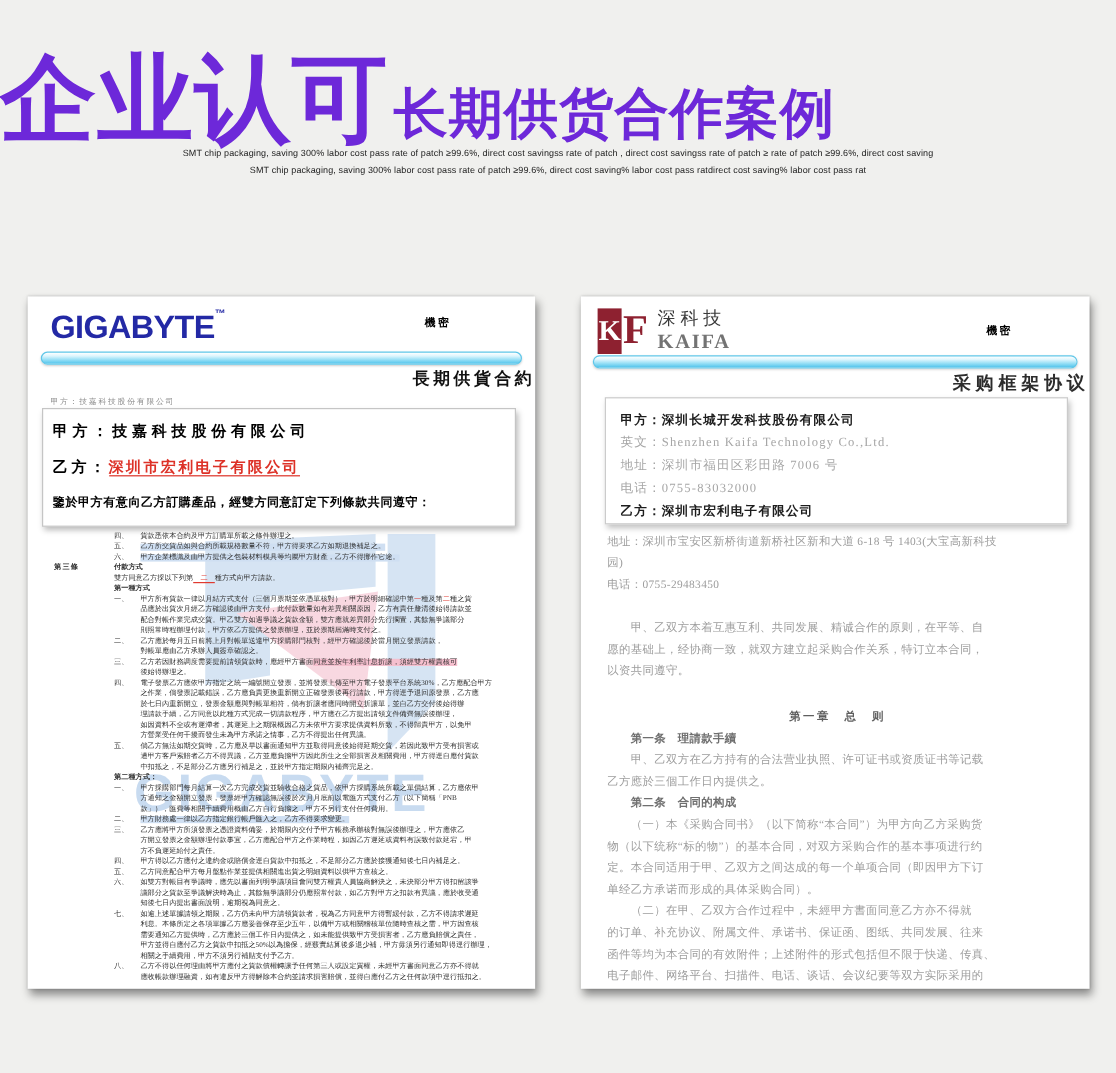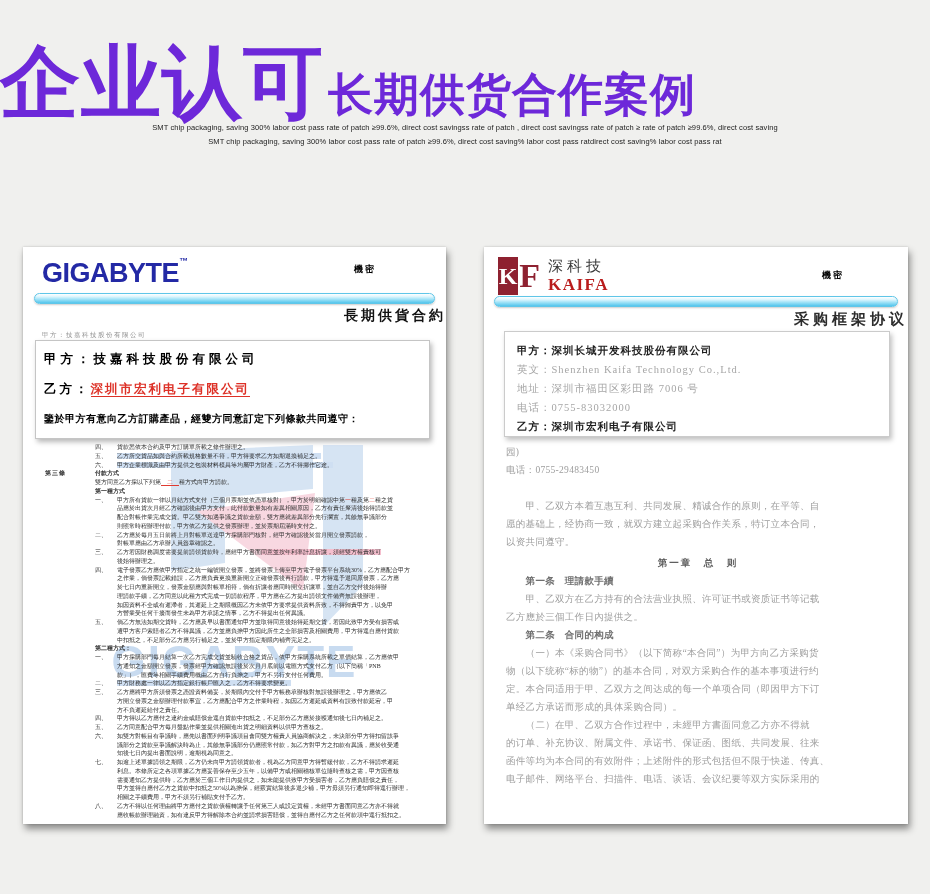--- a/index.html
+++ b/index.html
@@ -60,35 +60,35 @@
 
   
   .kf{position:absolute;left:14px;top:10px;display:flex;align-items:center;gap:8px;}
   .kf-mark{width:42px;height:38px;display:flex;align-items:stretch;}
   .kf-k{width:21px;background:#8e2130;color:#fff;font-weight:800;font-size:24px;display:flex;
         align-items:center;justify-content:center;font-family:"Liberation Serif",serif;}
   .kf-f{color:#8e2130;font-size:34px;line-height:38px;font-weight:800;margin-left:1px;
         font-family:"Liberation Serif",serif;}
   .kf-txt{display:flex;flex-direction:column;}
   .kf-cn{font-size:15px;color:#3a3a3a;letter-spacing:4px;line-height:1.15;}
-  .kf-en{font-size:17px;font-weight:700;letter-spacing:1.5px;color:#b91c1c;
+  .kf-en{font-size:17px;font-weight:700;letter-spacing:1.5px;color:#737373;
         font-family:"Liberation Serif",serif;}
 
   .tbox2{position:absolute;left:20px;top:84px;width:360px;height:86px;background:#fff;
         border:1px solid #cbcbcb;box-shadow:2px 3px 5px rgba(0,0,0,.25);padding:9px 12px;
         font-family:"Liberation Serif",serif;font-size:10.5px;letter-spacing:1px;filter:blur(.3px);}
   .tbox2 .row{line-height:19px;white-space:nowrap;overflow:hidden;}
   .tbox2 .muted{color:#a6a6a6;}
   .tbox2 .strong{color:#1d1d1d;font-weight:600;}
 
   .rbody{position:absolute;left:22px;top:196px;width:384px;font-size:9.5px;line-height:18px;
         color:#9d9d9d;font-family:"Liberation Serif",serif;filter:blur(.4px);letter-spacing:.3px;}
   .rrow{white-space:nowrap;overflow:hidden;height:18px;}
   .rrow.bold{color:#6f6f6f;font-weight:700;}
-  .rrow.center{text-align:center;color:#5f5f5f;font-weight:700;letter-spacing:2px;margin-top:3px;}
+  .rrow.center{text-align:center;color:#5f5f5f;font-weight:700;letter-spacing:2px;margin-top:20px;}
   .rrow.blank{height:18px;}
 </style>
 </head>
 <body>
 
 <div class="hdr">
   <span class="main">企业认可</span><span class="sub">长期供货合作案例</span>
 </div>
 <div class="tag tag1">SMT chip packaging, saving 300% labor cost   pass rate of patch ≥99.6%, direct cost savingss rate of patch  , direct cost savingss rate of patch ≥ rate of patch ≥99.6%, direct cost saving</div>
 <div class="tag tag2">SMT chip packaging, saving 300% labor cost   pass rate of patch ≥99.6%, direct cost saving% labor cost   pass ratdirect cost saving% labor cost   pass rat</div>
@@ -176,20 +176,21 @@
   <div class="doc-title" style="top:63px;font-size:15px;letter-spacing:4px;color:#2c2c2c;font-weight:600;">采购框架协议</div>
 
   <div class="tbox2" id="rbox">
       <div class="row strong">甲方：深圳长城开发科技股份有限公司</div>
       <div class="row muted">英文：Shenzhen Kaifa Technology Co.,Ltd.</div>
       <div class="row muted">地址：深圳市福田区彩田路 7006 号</div>
       <div class="row muted">电话：0755-83032000</div>
       <div class="row strong">乙方：深圳市宏利电子有限公司</div>
     </div>
   <div class="rbody" id="rbody">
+      <div class="rrow normal">地址：深圳市宝安区新桥街道新桥社区新和大道 6-18 号 1403(大宝高新科技</div>
       <div class="rrow normal">园)</div>
       <div class="rrow normal">电话：0755-29483450</div>
       <div class="rrow blank"></div>
       <div class="rrow normal">　　甲、乙双方本着互惠互利、共同发展、精诚合作的原则，在平等、自</div>
       <div class="rrow normal">愿的基础上，经协商一致，就双方建立起采购合作关系，特订立本合同，</div>
       <div class="rrow normal">以资共同遵守。</div>
       <div class="rrow center">第一章　总　则</div>
       <div class="rrow bold">　　第一条　理請款手續</div>
       <div class="rrow normal">　　甲、乙双方在乙方持有的合法营业执照、许可证书或资质证书等记载</div>
       <div class="rrow normal">乙方應於三個工作日內提供之。</div>

